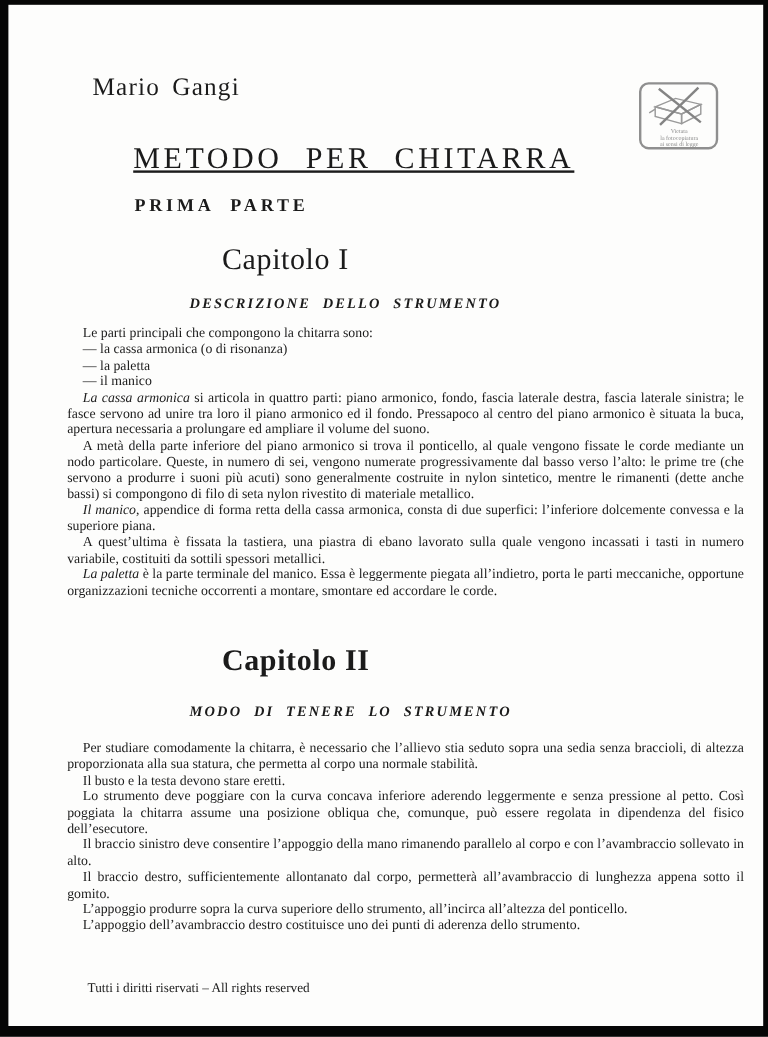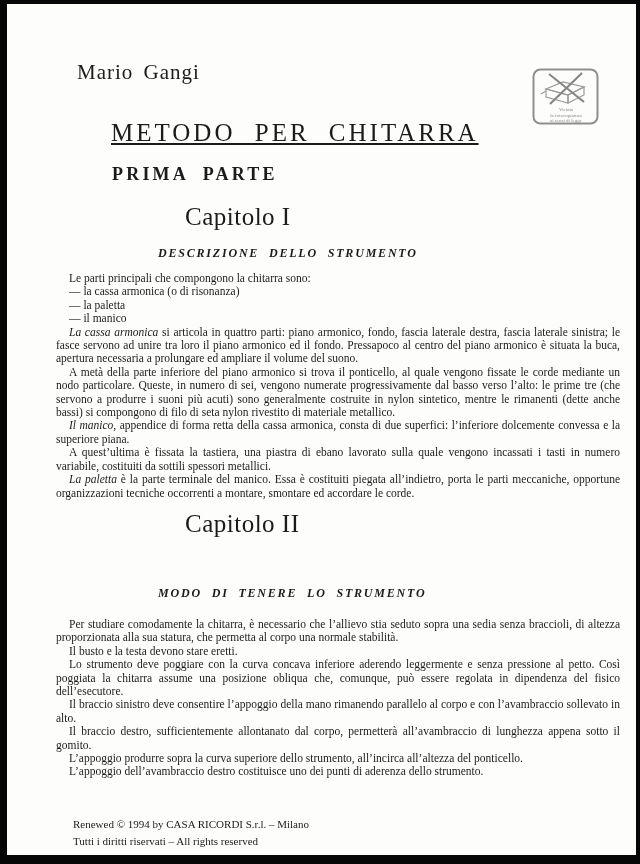--- a/index.html
+++ b/index.html
@@ -26,30 +26,30 @@
 
   .title {
     left: 88px; top: 99px;
     font-size: 25px; font-weight: normal;
     letter-spacing: 3px; word-spacing: 10px;
     white-space: nowrap;
     text-decoration: underline;
   }
   .subtitle {
     left: 89px; top: 144px;
-    font-size: 18px; font-weight: bold;
+    font-size: 15px; font-weight: bold;
     letter-spacing: 3.2px; word-spacing: 7px;
   }
 
   .chapter {
     font-size: 25px; font-weight: normal;
     letter-spacing: 0.5px; white-space: nowrap;
   }
   .c1h { left: 162px; top: 183px; }
-  .c2h { left: 162px; top: 490px; }
+  .c2h { left: 162px; top: 517px; font-weight: bold; }
 
   .chapsub {
     font-size: 12px; font-weight: bold; font-style: italic;
     letter-spacing: 1.8px; word-spacing: 5px;
     white-space: nowrap;
   }
   .c1s { left: 135px; top: 226px; }
   .c2s { left: 135px; top: 566px; }
 
   .body {
@@ -98,34 +98,33 @@
 
   <div class="abs body body1">
     <p>Le parti principali che compongono la chitarra sono:</p>
     <p>— la cassa armonica (o di risonanza)</p>
     <p>— la paletta</p>
     <p>— il manico</p>
     <p><span class="lead">La cassa armonica</span><span> si articola in quattro parti: piano armonico, fondo, fascia laterale destra, fascia laterale sinistra; le fasce servono ad unire tra loro il piano armonico ed il fondo. Pressapoco al centro del piano armonico è situata la buca, apertura necessaria a prolungare ed ampliare il volume del suono.</span></p>
     <p><span class="lead"></span><span>A metà della parte inferiore del piano armonico si trova il ponticello, al quale vengono fissate le corde mediante un nodo particolare. Queste, in numero di sei, vengono numerate progressivamente dal basso verso l’alto: le prime tre (che servono a produrre i suoni più acuti) sono generalmente costruite in nylon sintetico, mentre le rimanenti (dette anche bassi) si compongono di filo di seta nylon rivestito di materiale metallico.</span></p>
     <p><span class="lead">Il manico</span><span>, appendice di forma retta della cassa armonica, consta di due superfici: l’inferiore dolcemente convessa e la superiore piana.</span></p>
     <p><span class="lead"></span><span>A quest’ultima è fissata la tastiera, una piastra di ebano lavorato sulla quale vengono incassati i tasti in numero variabile, costituiti da sottili spessori metallici.</span></p>
-    <p><span class="lead">La paletta</span><span> è la parte terminale del manico. Essa è costituiti piegata all’indietro, porta le parti meccaniche, opportune organizzazioni tecniche occorrenti a montare, smontare ed accordare le corde.</span></p>
+    <p><span class="lead">La paletta</span><span> è la parte terminale del manico. Essa è leggermente piegata all’indietro, porta le parti meccaniche, opportune organizzazioni tecniche occorrenti a montare, smontare ed accordare le corde.</span></p>
   </div>
 
   <h2 class="abs chapter c2h">Capitolo II</h2>
   <h3 class="abs chapsub c2s">MODO DI TENERE LO STRUMENTO</h3>
 
   <div class="abs body body2">
     <p>Per studiare comodamente la chitarra, è necessario che l’allievo stia seduto sopra una sedia senza braccioli, di altezza proporzionata alla sua statura, che permetta al corpo una normale stabilità.</p>
     <p>Il busto e la testa devono stare eretti.</p>
     <p>Lo strumento deve poggiare con la curva concava inferiore aderendo leggermente e senza pressione al petto. Così poggiata la chitarra assume una posizione obliqua che, comunque, può essere regolata in dipendenza del fisico dell’esecutore.</p>
     <p>Il braccio sinistro deve consentire l’appoggio della mano rimanendo parallelo al corpo e con l’avambraccio sollevato in alto.</p>
     <p>Il braccio destro, sufficientemente allontanato dal corpo, permetterà all’avambraccio di lunghezza appena sotto il gomito.</p>
     <p>L’appoggio produrre sopra la curva superiore dello strumento, all’incirca all’altezza del ponticello.</p>
     <p>L’appoggio dell’avambraccio destro costituisce uno dei punti di aderenza dello strumento.</p>
   </div>
 
   <div class="abs footer">
-    <div>Renewed © 1994 by CASA RICORDI S.r.l. – Milano</div>
     <div>Tutti i diritti riservati – All rights reserved</div>
   </div>
 
 </div>
 
 </body></html>

